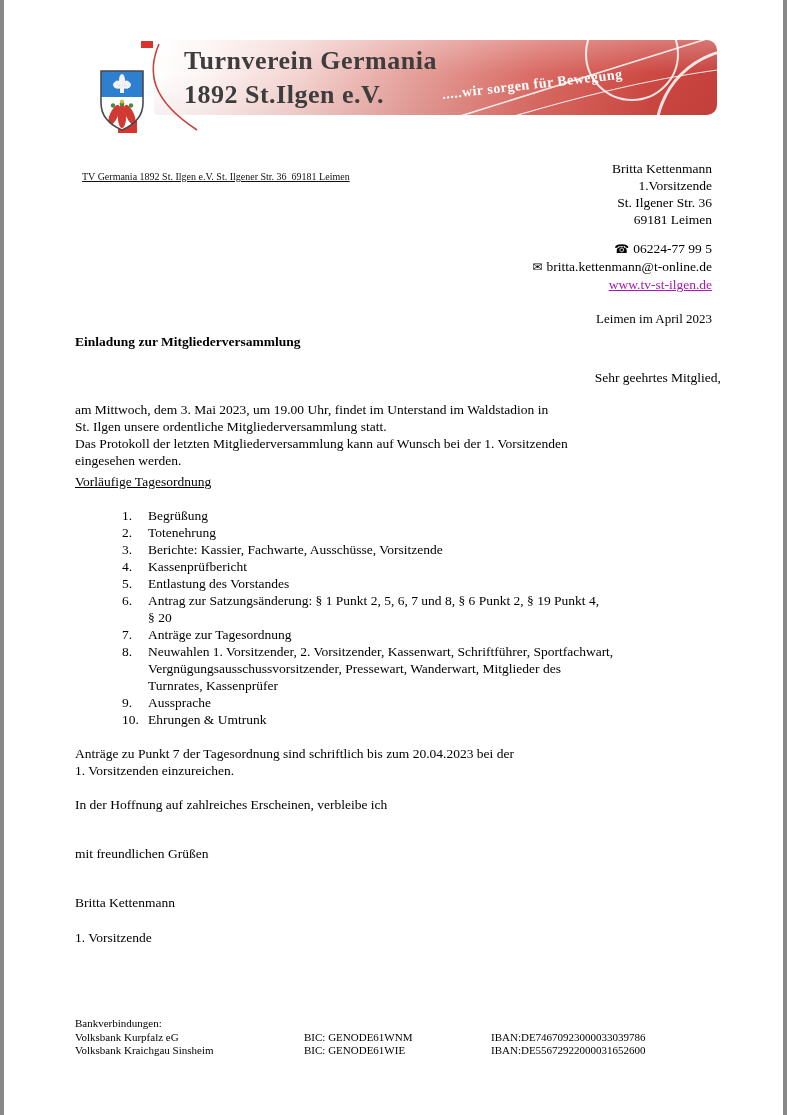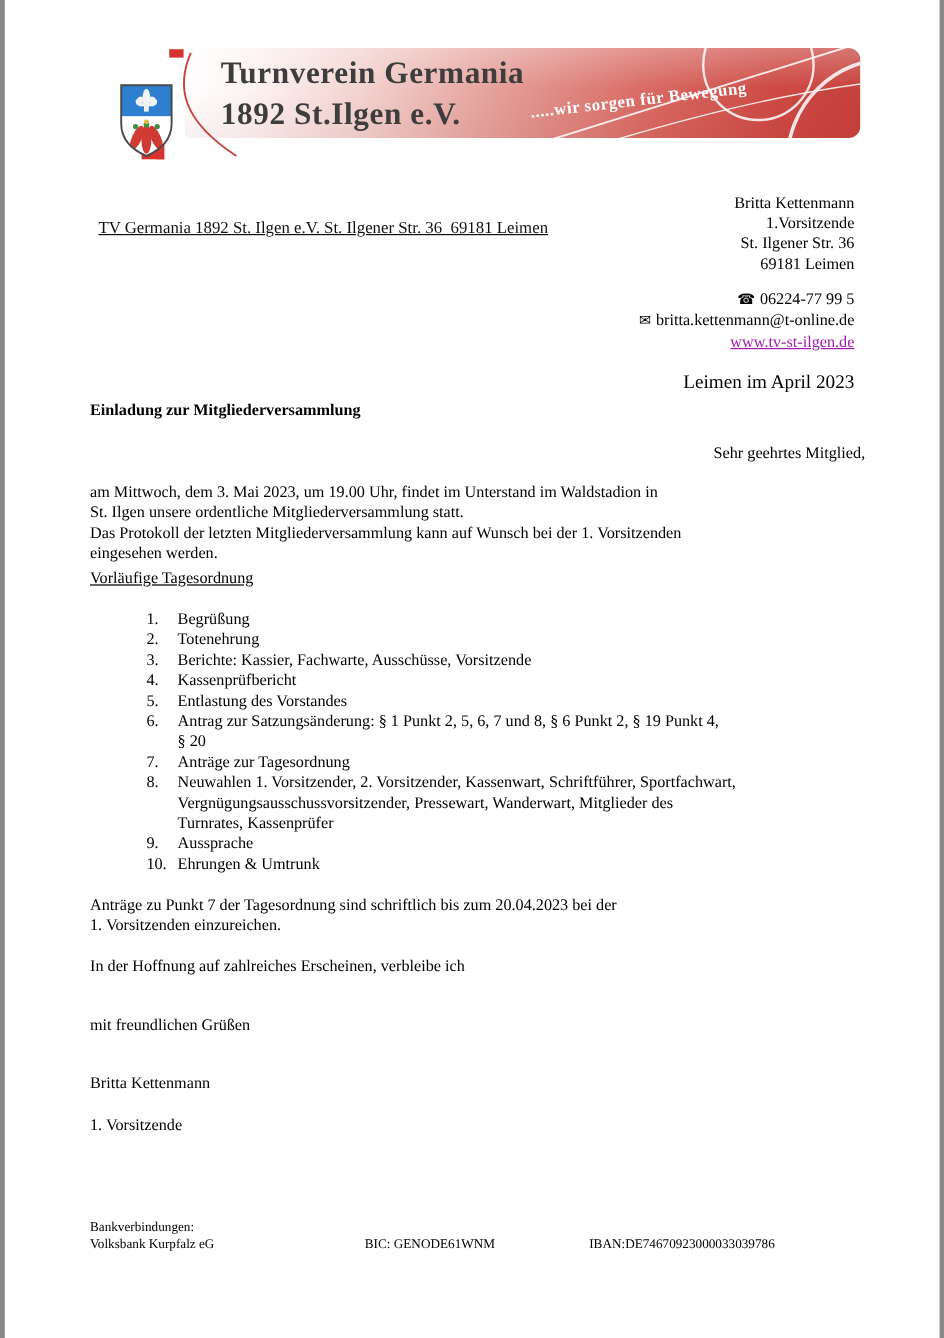--- a/index.html
+++ b/index.html
@@ -34,33 +34,33 @@
     font-size:26px;font-weight:bold;color:#3d3d3d;letter-spacing:.5px;
   }
   .tagline{
     position:absolute;left:289px;top:47px;
     font-size:14px;font-weight:bold;color:#ffffff;
     transform:rotate(-6.5deg);transform-origin:left bottom;
     white-space:nowrap;letter-spacing:.5px;
   }
   
   .sender{
-    position:absolute;left:78px;top:183px;
-    font-size:14px;text-decoration:underline;color:#111;white-space:pre;
+    position:absolute;left:78px;top:171px;
+    font-size:10px;text-decoration:underline;color:#111;white-space:pre;
   }
   .contact{
     position:absolute;right:71px;top:160px;
     font-size:13.5px;line-height:17px;text-align:right;
   }
   .contact .gap1{margin-top:12px;}
   .icon{display:inline-block;margin-right:4px;font-size:12px;}
   .weblink{color:#a21caf;text-decoration:underline;}
   .dateline{
     position:absolute;right:71px;top:310px;
-    font-size:16px;line-height:17px;
+    font-size:13px;line-height:17px;
   }
   
   .body{
     position:absolute;left:71px;top:333px;width:646px;
     font-size:13.5px;line-height:17px;
   }
   .subject{font-weight:bold;margin:0;}
   .salutation{margin:19px 0 0 0;text-align:right;}
   .para{margin:15px 0 0 0;white-space:pre-line;}
   .agenda-heading{margin:4px 0 0 0;text-decoration:underline;}
@@ -231,15 +231,20 @@
     <p class="sig-role">1. Vorsitzende</p>
   </main>
 
   <footer class="footer">
     <div>Bankverbindungen:</div>
     <div class="bank-row">
       <span>Volksbank Kurpfalz eG</span>
       <span>BIC: GENODE61WNM</span>
       <span>IBAN:DE74670923000033039786</span>
     </div>
+    <div class="bank-row">
+      <span>Volksbank Kraichgau Sinsheim</span>
+      <span>BIC: GENODE61WIE</span>
+      <span>IBAN:DE55672922000031652600</span>
+    </div>
   </footer>
 
 </div>
 
 </body></html>

